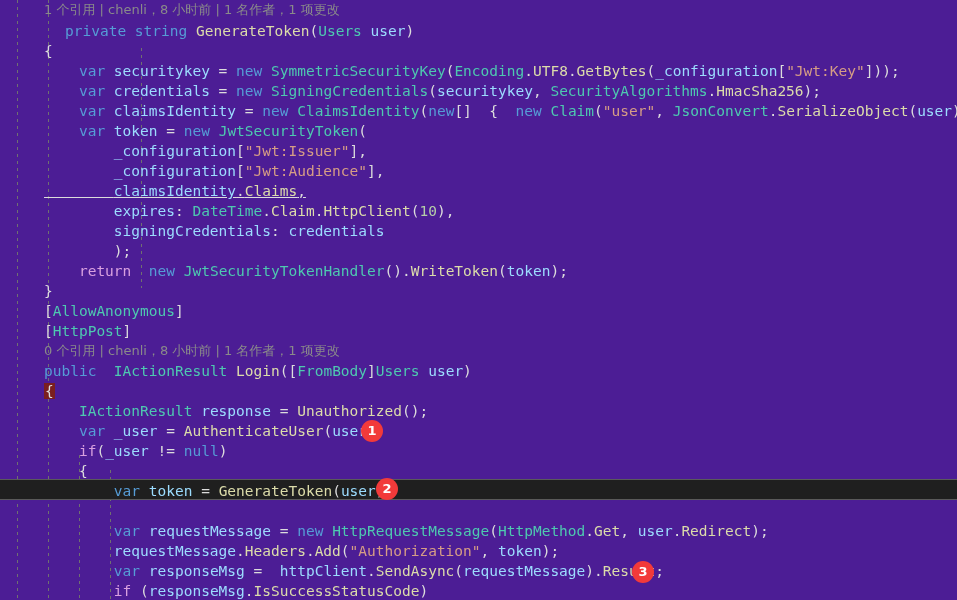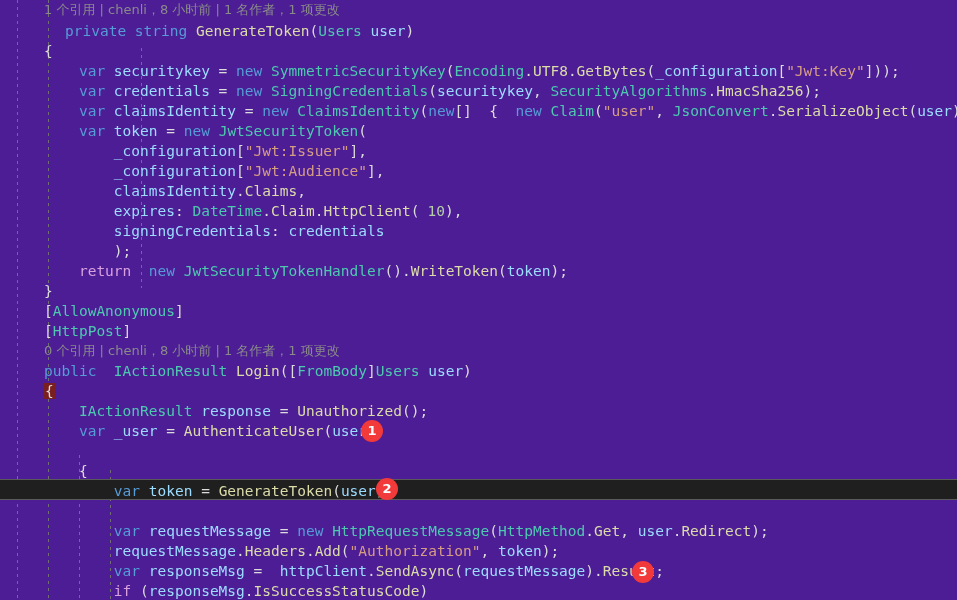--- a/index.html
+++ b/index.html
@@ -58,21 +58,21 @@
     white-space: pre;
     color: #dcdcdc;
   }
 
   
   .kw      { color: #569cd6; }   
   .kw2     { color: #d8a0df; }   
   .type    { color: #4ec9b0; }   
   .fn      { color: #dcdcaa; }   
   .str     { color: #d69d85; }   
-  .num     { color: #b5cea8; margin-left: 8px; }
+  .num     { color: #b5cea8; }
   .ident   { color: #9cdcfe; }   
   .punct   { color: #dcdcdc; }
 
   
   .codelens {
     position: absolute;
     left: 0;
     height: 20px;
     line-height: 20px;
     white-space: pre;
@@ -123,33 +123,34 @@
   <div class="code-layer" id="codelayer">
       <div class="codelens" style="top: 0px; left: 44px;">1 个引用 | chenli，8 小时前 | 1 名作者，1 项更改</div>
       <div class="line" style="top: 21px; left: 44px; margin-left: 21px;"><span class="kw">private</span><span class="punct"> </span><span class="kw">string</span><span class="punct"> </span><span class="fn">GenerateToken</span><span class="punct">(</span><span class="type">Users</span><span class="punct"> </span><span class="ident">user</span><span class="punct">)</span></div>
       <div class="line" style="top: 41px; left: 44px;"><span class="punct">{</span></div>
       <div class="line" style="top: 61px; left: 44px;"><span class="punct">    </span><span class="kw">var</span><span class="punct"> </span><span class="ident">securitykey</span><span class="punct"> = </span><span class="kw">new</span><span class="punct"> </span><span class="type">SymmetricSecurityKey</span><span class="punct">(</span><span class="type">Encoding</span><span class="punct">.</span><span class="fn">UTF8</span><span class="punct">.</span><span class="fn">GetBytes</span><span class="punct">(</span><span class="ident">_configuration</span><span class="punct">[</span><span class="str">"Jwt:Key"</span><span class="punct">]));</span></div>
       <div class="line" style="top: 81px; left: 44px;"><span class="punct">    </span><span class="kw">var</span><span class="punct"> </span><span class="ident">credentials</span><span class="punct"> = </span><span class="kw">new</span><span class="punct"> </span><span class="type">SigningCredentials</span><span class="punct">(</span><span class="ident">securitykey</span><span class="punct">, </span><span class="type">SecurityAlgorithms</span><span class="punct">.</span><span class="fn">HmacSha256</span><span class="punct">);</span></div>
       <div class="line" style="top: 101px; left: 44px;"><span class="punct">    </span><span class="kw">var</span><span class="punct"> </span><span class="ident">claimsIdentity</span><span class="punct"> = </span><span class="kw">new</span><span class="punct"> </span><span class="type">ClaimsIdentity</span><span class="punct">(</span><span class="kw">new</span><span class="punct">[]  {  </span><span class="kw">new</span><span class="punct"> </span><span class="type">Claim</span><span class="punct">(</span><span class="str">"user"</span><span class="punct">, </span><span class="type">JsonConvert</span><span class="punct">.</span><span class="fn">SerializeObject</span><span class="punct">(</span><span class="ident">user</span><span class="punct">))  });</span></div>
       <div class="line" style="top: 121px; left: 44px;"><span class="punct">    </span><span class="kw">var</span><span class="punct"> </span><span class="ident">token</span><span class="punct"> = </span><span class="kw">new</span><span class="punct"> </span><span class="type">JwtSecurityToken</span><span class="punct">(</span></div>
       <div class="line" style="top: 141px; left: 44px;"><span class="punct">        </span><span class="ident">_configuration</span><span class="punct">[</span><span class="str">"Jwt:Issuer"</span><span class="punct">],</span></div>
       <div class="line" style="top: 161px; left: 44px;"><span class="punct">        </span><span class="ident">_configuration</span><span class="punct">[</span><span class="str">"Jwt:Audience"</span><span class="punct">],</span></div>
-      <div class="line" style="top: 181px; left: 44px;"><span class="punct">        </span><span class="ident">claimsIdentity</span><span class="punct">.</span><span class="fn">Claims</span><span class="punct">,</span></div>
+      <div class="line" style="top: 181px; left: 44px; text-decoration: underline;"><span class="punct">        </span><span class="ident">claimsIdentity</span><span class="punct">.</span><span class="fn">Claims</span><span class="punct">,</span></div>
       <div class="line" style="top: 201px; left: 44px;"><span class="punct">        </span><span class="ident">expires</span><span class="punct">: </span><span class="type">DateTime</span><span class="punct">.</span><span class="fn">Claim</span><span class="punct">.</span><span class="fn">HttpClient</span><span class="punct">(</span><span class="num">10</span><span class="punct">),</span></div>
       <div class="line" style="top: 221px; left: 44px;"><span class="punct">        </span><span class="ident">signingCredentials</span><span class="punct">: </span><span class="ident">credentials</span></div>
       <div class="line" style="top: 241px; left: 44px;"><span class="punct">        );</span></div>
       <div class="line" style="top: 261px; left: 44px;"><span class="punct">    </span><span class="kw2">return</span><span class="punct">  </span><span class="kw">new</span><span class="punct"> </span><span class="type">JwtSecurityTokenHandler</span><span class="punct">().</span><span class="fn">WriteToken</span><span class="punct">(</span><span class="ident">token</span><span class="punct">);</span></div>
       <div class="line" style="top: 281px; left: 44px;"><span class="punct">}</span></div>
       <div class="line" style="top: 301px; left: 44px;"><span class="punct">[</span><span class="type">AllowAnonymous</span><span class="punct">]</span></div>
       <div class="line" style="top: 321px; left: 44px;"><span class="punct">[</span><span class="type">HttpPost</span><span class="punct">]</span></div>
       <div class="codelens" style="top: 341px; left: 44px;">0 个引用 | chenli，8 小时前 | 1 名作者，1 项更改</div>
       <div class="line" style="top: 361px; left: 44px;"><span class="kw">public</span><span class="punct">  </span><span class="type">IActionResult</span><span class="punct"> </span><span class="fn">Login</span><span class="punct">([</span><span class="type">FromBody</span><span class="punct">]</span><span class="type">Users</span><span class="punct"> </span><span class="ident">user</span><span class="punct">)</span></div>
       <div class="line" style="top: 381px; left: 44px;"><span class="brace-error">{</span></div>
       <div class="line" style="top: 401px; left: 44px;"><span class="punct">    </span><span class="type">IActionResult</span><span class="punct"> </span><span class="ident">response</span><span class="punct"> = </span><span class="fn">Unauthorized</span><span class="punct">();</span></div>
       <div class="line" style="top: 421px; left: 44px;"><span class="punct">    </span><span class="kw">var</span><span class="punct"> </span><span class="ident">_user</span><span class="punct"> = </span><span class="fn">AuthenticateUser</span><span class="punct">(</span><span class="ident">user</span><span class="punct">);</span></div>
+      <div class="line" style="top: 441px; left: 44px;"><span class="punct">    </span><span class="kw2">if</span><span class="punct">(</span><span class="ident">_user</span><span class="punct"> != </span><span class="kw">null</span><span class="punct">)</span></div>
       <div class="line" style="top: 461px; left: 44px;"><span class="punct">    {</span></div>
       <div class="line" style="top: 481px; left: 44px;"><span class="punct">        </span><span class="kw">var</span><span class="punct"> </span><span class="ident">token</span><span class="punct"> = </span><span class="fn">GenerateToken</span><span class="punct">(</span><span class="ident">user</span><span class="punct">);</span></div>
       <div class="line" style="top: 521px; left: 44px;"><span class="punct">        </span><span class="kw">var</span><span class="punct"> </span><span class="ident">requestMessage</span><span class="punct"> = </span><span class="kw">new</span><span class="punct"> </span><span class="type">HttpRequestMessage</span><span class="punct">(</span><span class="type">HttpMethod</span><span class="punct">.</span><span class="fn">Get</span><span class="punct">, </span><span class="ident">user</span><span class="punct">.</span><span class="fn">Redirect</span><span class="punct">);</span></div>
       <div class="line" style="top: 541px; left: 44px;"><span class="punct">        </span><span class="ident">requestMessage</span><span class="punct">.</span><span class="fn">Headers</span><span class="punct">.</span><span class="fn">Add</span><span class="punct">(</span><span class="str">"Authorization"</span><span class="punct">, </span><span class="ident">token</span><span class="punct">);</span></div>
       <div class="line" style="top: 561px; left: 44px;"><span class="punct">        </span><span class="kw">var</span><span class="punct"> </span><span class="ident">responseMsg</span><span class="punct"> =  </span><span class="ident">httpClient</span><span class="punct">.</span><span class="fn">SendAsync</span><span class="punct">(</span><span class="ident">requestMessage</span><span class="punct">).</span><span class="fn">Result</span><span class="punct">;</span></div>
       <div class="line" style="top: 581px; left: 44px; text-align: center;"><span class="punct">        </span><span class="kw2">if</span><span class="punct"> (</span><span class="ident">responseMsg</span><span class="punct">.</span><span class="fn">IsSuccessStatusCode</span><span class="punct">)</span></div>
     </div>
 
   <div id="badges">
       <div class="badge" style="left: 361px; top: 420px;">1</div>

